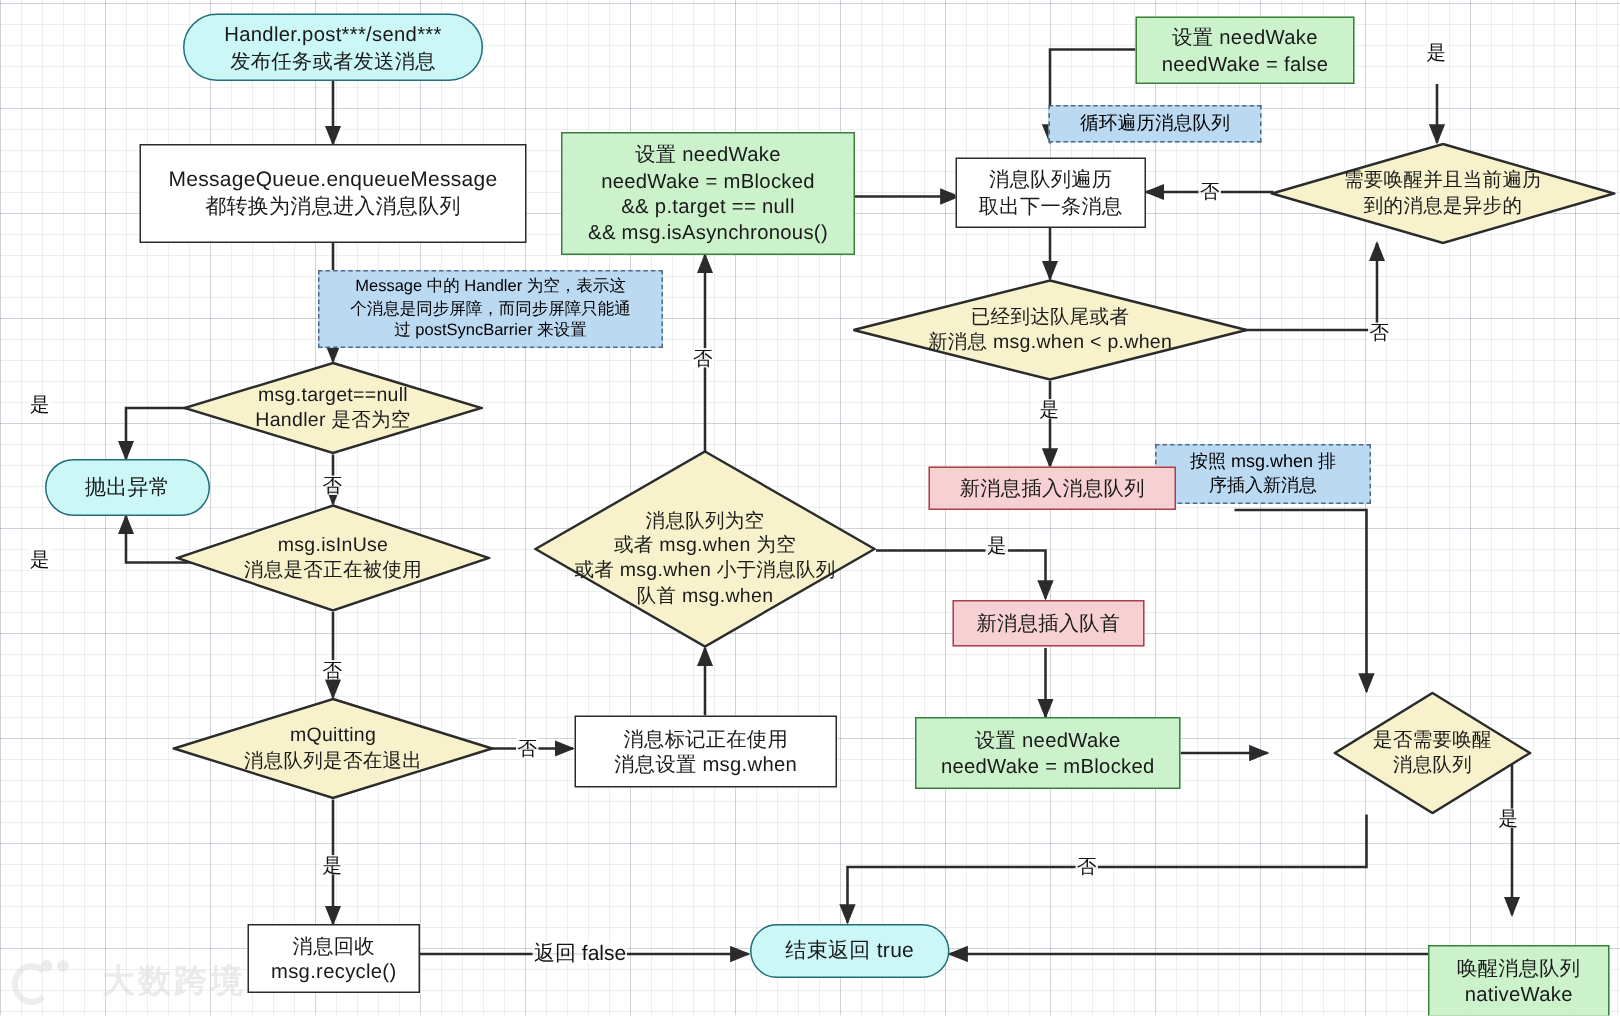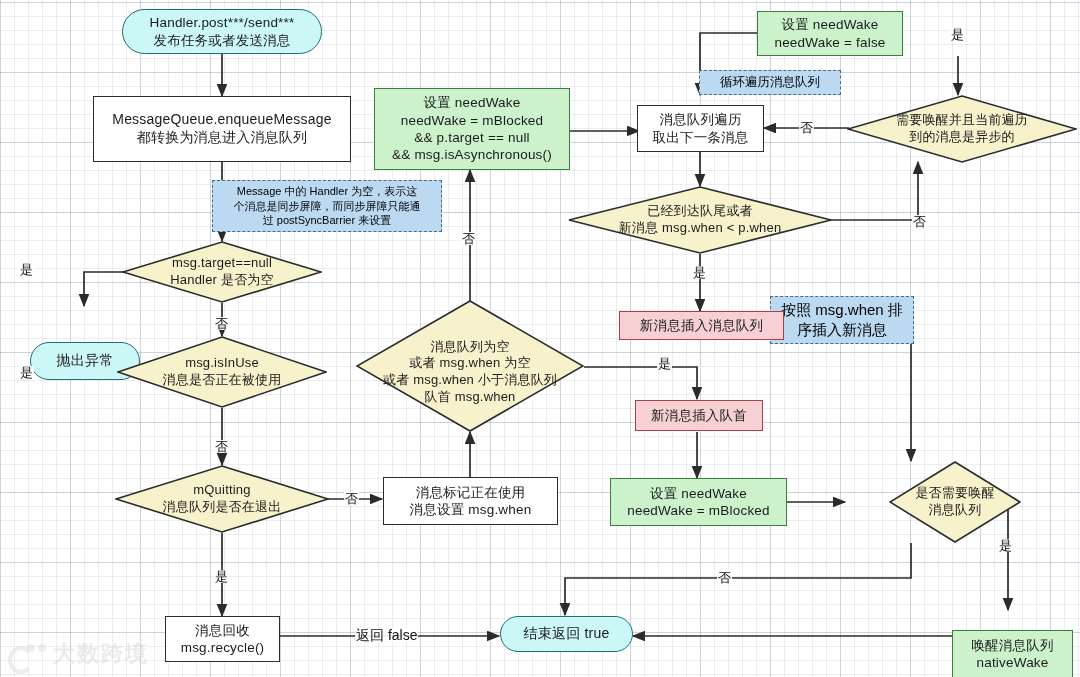--- a/index.html
+++ b/index.html
@@ -61,21 +61,21 @@
   .lbl{
     position:absolute;
     font-size:13px;
     color:#111;
     background:rgba(255,255,255,.88);
     padding:0 1px;
     line-height:1;
   }
   .wm{
     position:absolute;left:6px;bottom:8px;
-    display:flex;align-items:flex-end;gap:7px;
+    display:flex;align-items:flex-start;gap:22px;
     opacity:.5;
     color:#d9d9d9;
     font-size:22px;font-weight:bold;
     letter-spacing:2px;
     user-select:none;
   }
   .wm .mark{
     width:40px;height:26px;position:relative;display:inline-block;
   }
   .wm .mark:before{
@@ -170,21 +170,21 @@
   </div>
 
   <div class="node dia" style="left:122px;top:241px;width:200px;height:62px;font-size:13px;">
     <svg class="shape" viewBox="0 0 200 62" preserveAspectRatio="none">
       <polygon points="100,1 199,31 100,61 1,31" fill="#f7f2cc" stroke="#2b2b2b" stroke-width="1.6"></polygon>
     </svg>
     <span class="txt">msg.target==null
 Handler 是否为空</span>
   </div>
 
-  <div class="node stadium" style="left:30px;top:306px;width:110px;height:38px;font-size:14px;margin-top:36px;">
+  <div class="node stadium" style="left:30px;top:306px;width:110px;height:38px;font-size:14px;">
     <span>抛出异常</span>
   </div>
 
   <div class="node dia" style="left:115px;top:465px;width:214px;height:68px;font-size:13px;">
     <svg class="shape" viewBox="0 0 214 68" preserveAspectRatio="none">
       <polygon points="107,1 213,34 107,67 1,34" fill="#f7f2cc" stroke="#2b2b2b" stroke-width="1.6"></polygon>
     </svg>
     <span class="txt">mQuitting
 消息队列是否在退出</span>
   </div>
@@ -247,21 +247,21 @@
   </div>
 
   <div class="node dia" style="left:847px;top:95px;width:230px;height:68px;font-size:13px;">
     <svg class="shape" viewBox="0 0 230 68" preserveAspectRatio="none">
       <polygon points="115,1 229,34 115,67 1,34" fill="#f7f2cc" stroke="#2b2b2b" stroke-width="1.6"></polygon>
     </svg>
     <span class="txt">需要唤醒并且当前遍历
 到的消息是异步的</span>
   </div>
 
-  <div class="note" style="position:absolute;left:770px;top:296px;width:130px;font-size:15px;">
+  <div class="note" style="position:absolute;left:770px;top:296px;width:130px;font-size:12px;">
     <span style="white-space:pre-line;">按照 msg.when 排
 序插入新消息</span>
   </div>
 
   <div class="node rect pink" style="left:619px;top:311px;width:165px;height:29px;font-size:13.5px;">
     <span>新消息插入消息队列</span>
   </div>
 
   <div class="node rect pink" style="left:635px;top:400px;width:128px;height:31px;font-size:13.5px;">
     <span>新消息插入队首</span>

